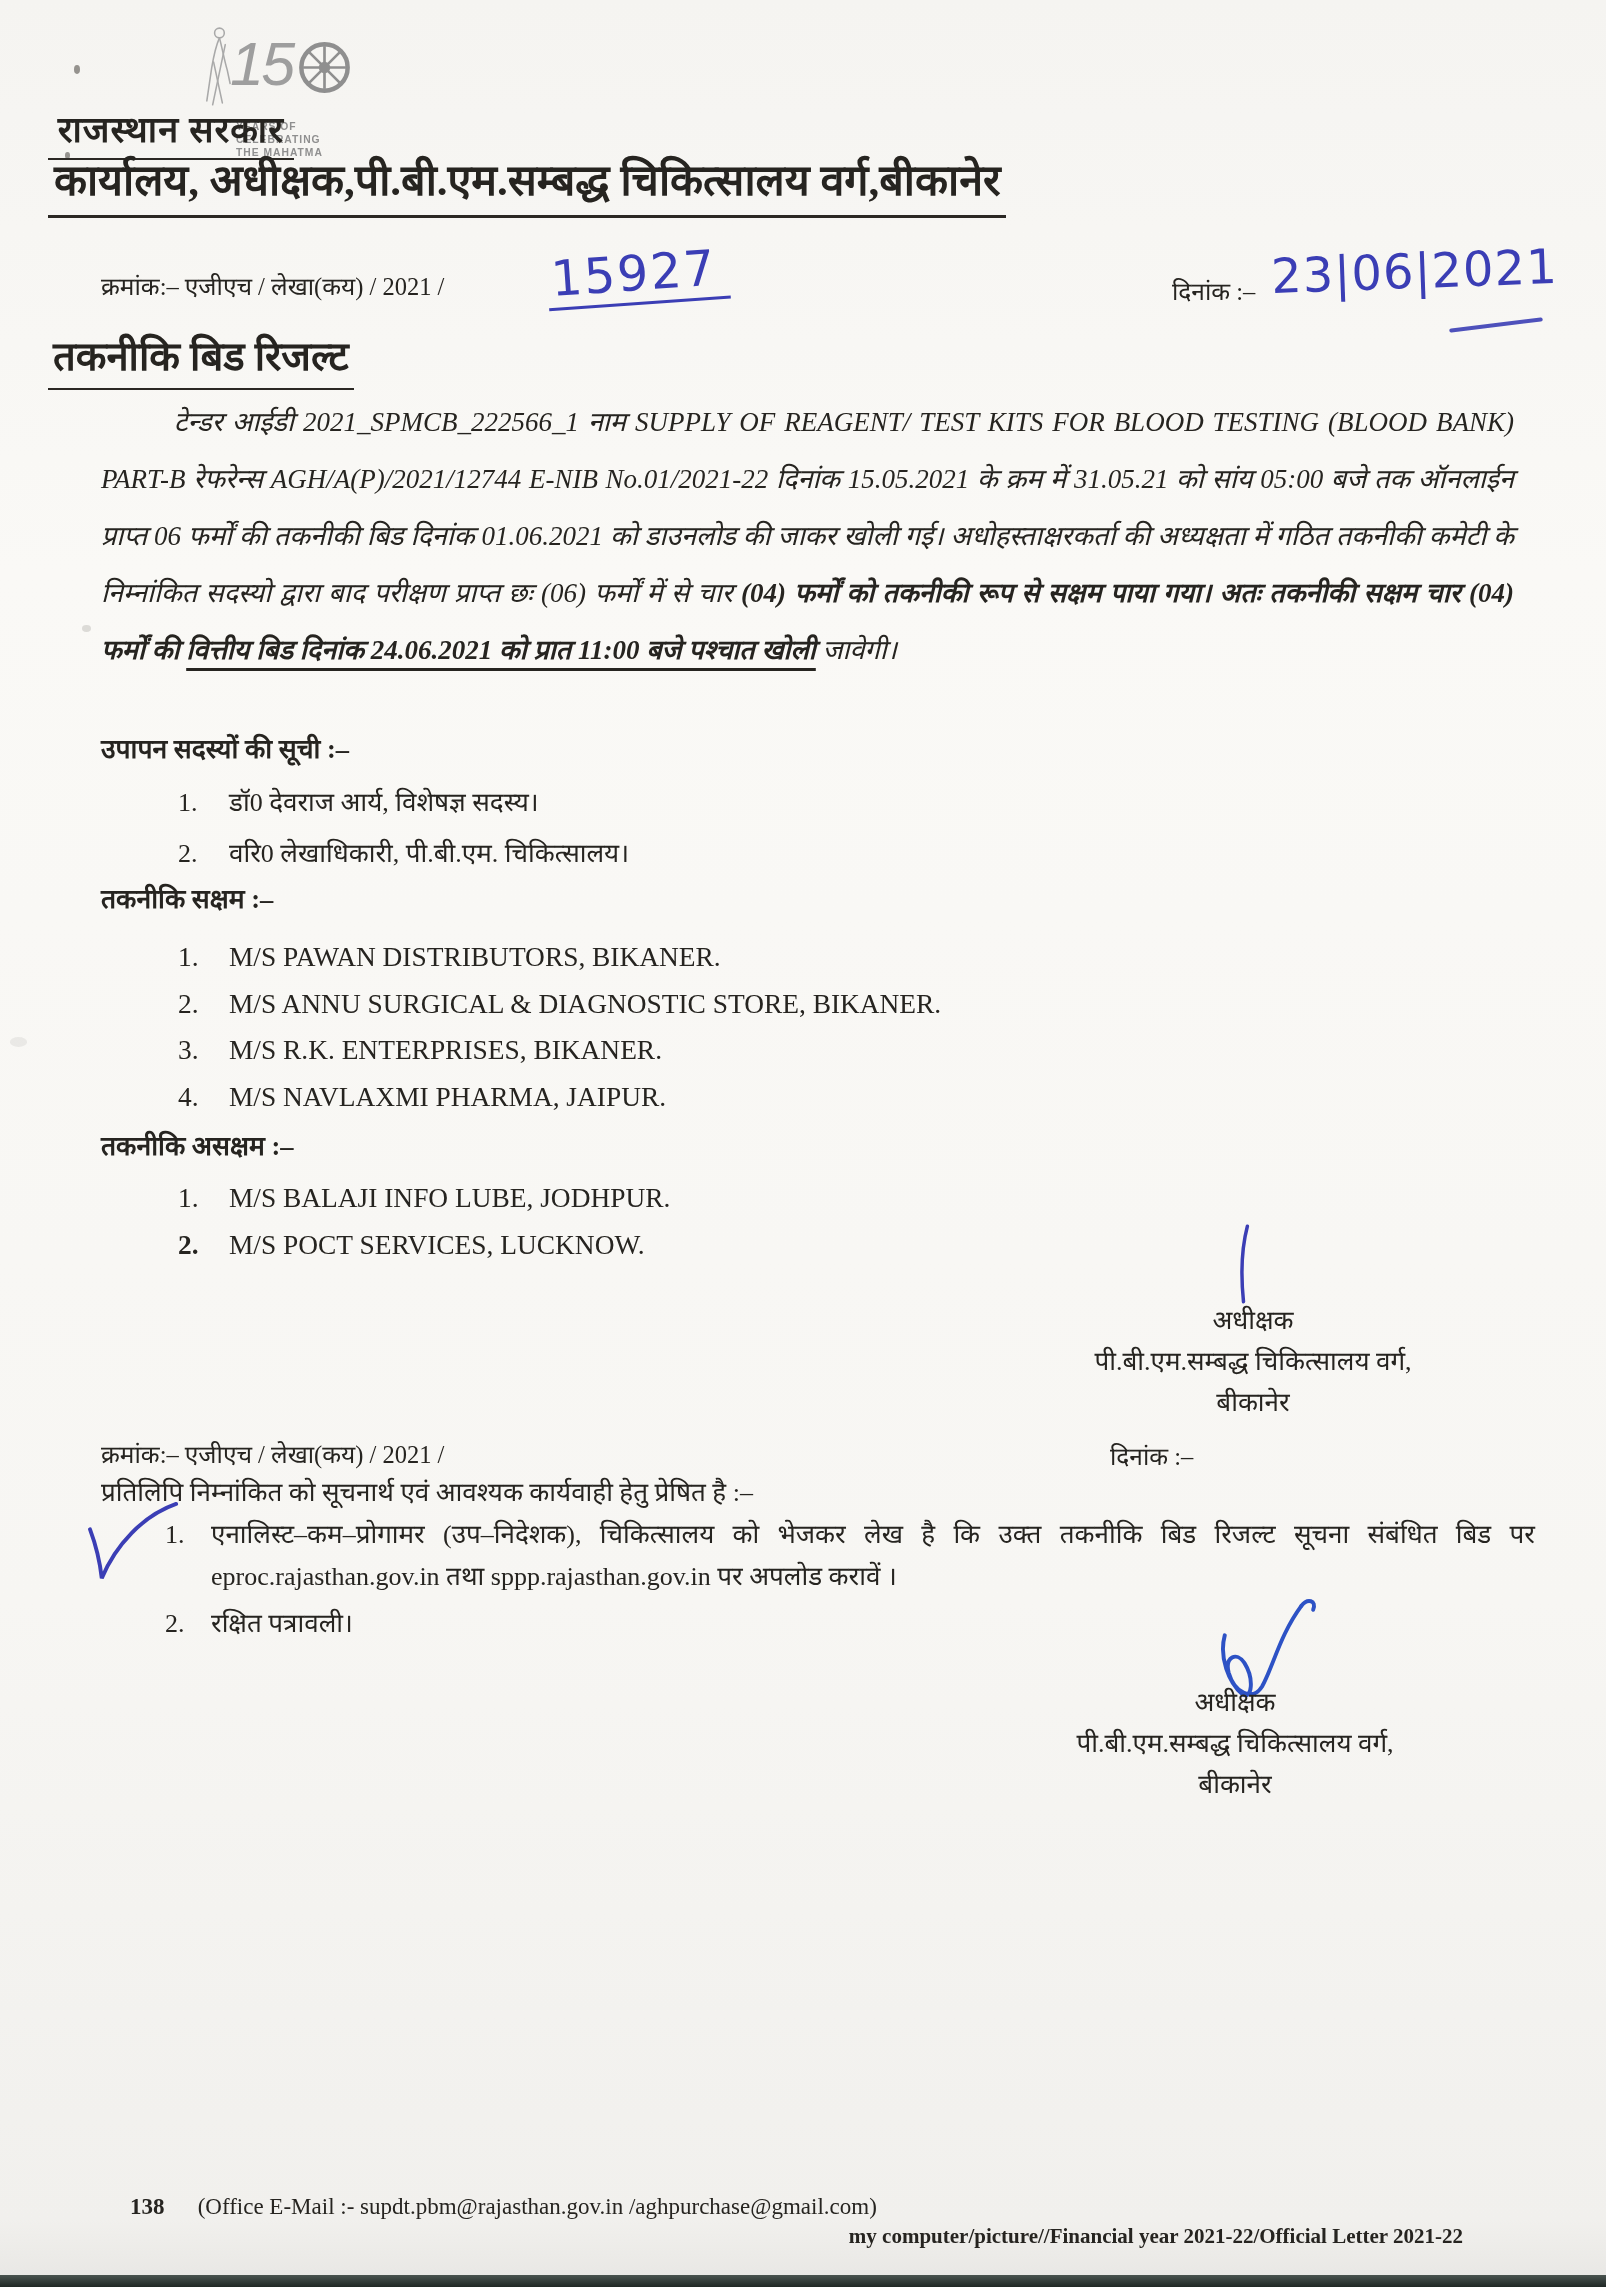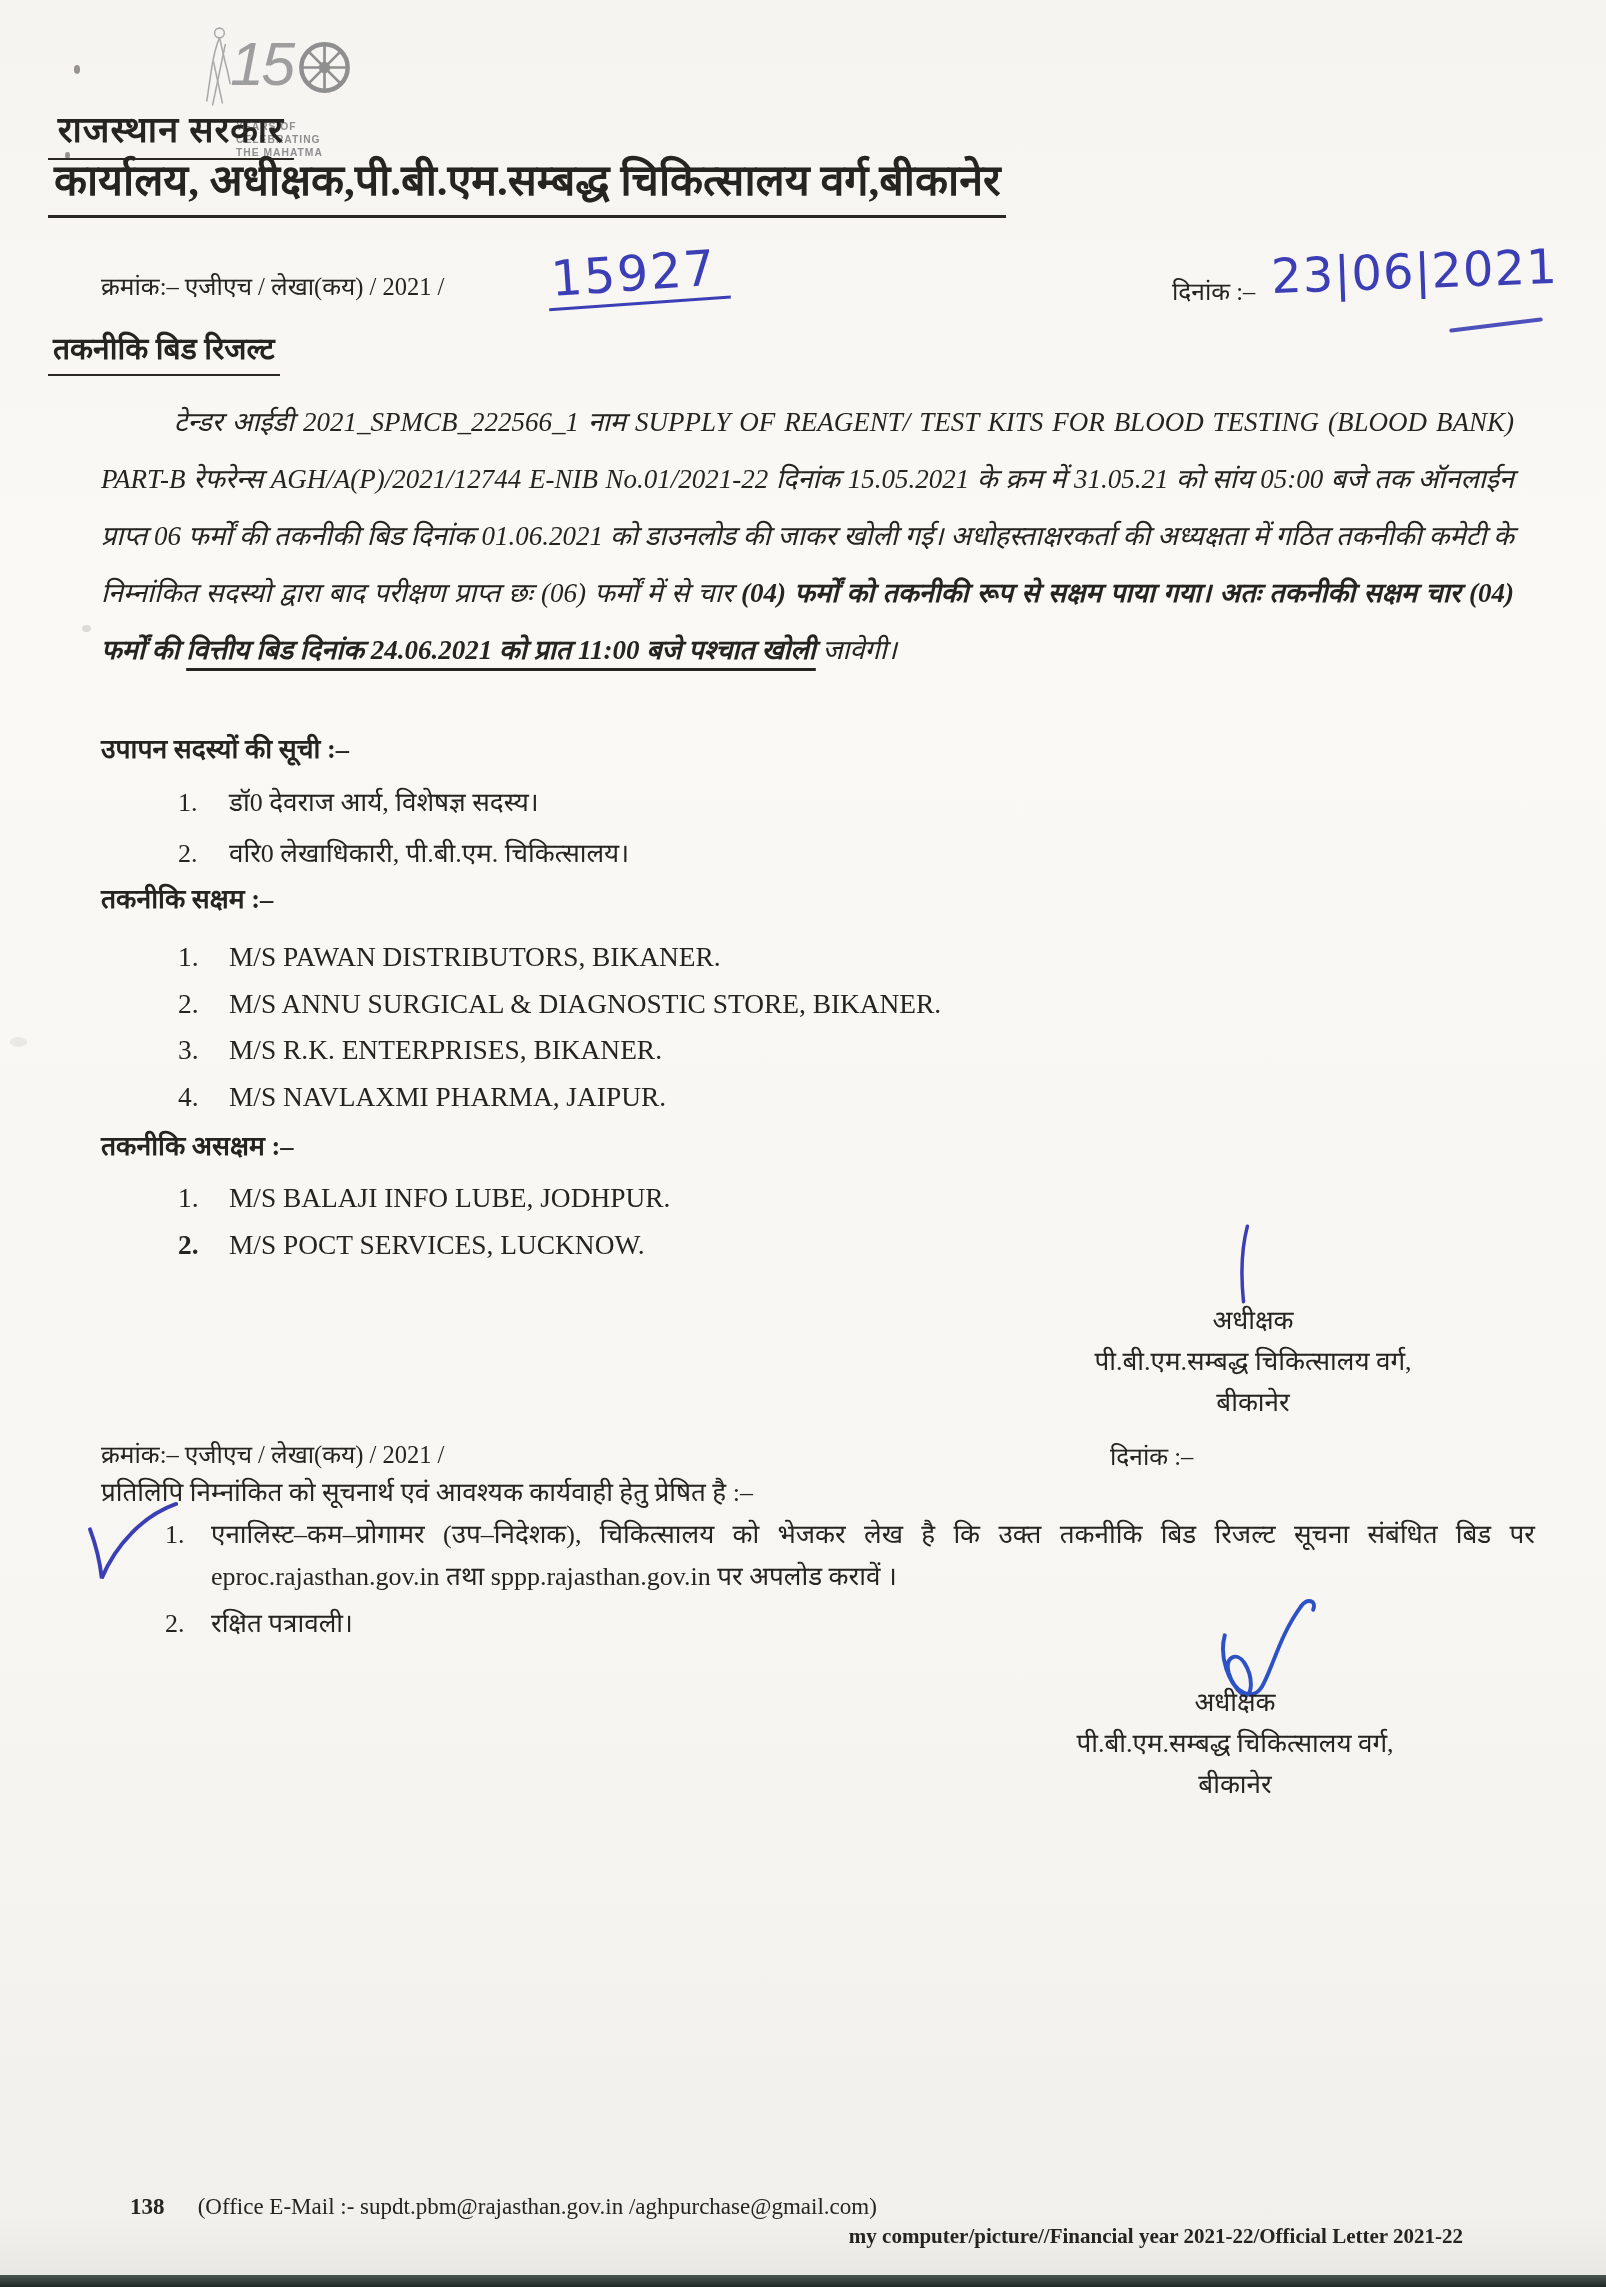--- a/index.html
+++ b/index.html
@@ -16,21 +16,21 @@
             font-size:61px; line-height:61px; color:#9e9e9e; letter-spacing:-2.9px;}
   .charkha{margin-left:3.9px; margin-top:5.9px;}
   .logo-caption{margin-left:35px; margin-top:14px; font-family:"Liberation Sans","DejaVu Sans",sans-serif;
             font-size:10.3px; font-weight:bold; letter-spacing:1px; color:#8f8f8f; line-height:12.7px;}
   
   .center-wrap{position:absolute; left:0; width:100%; text-align:left;padding-left:48px;}
   .govt-title{display:inline-block; font-size:36px; font-weight:bold; letter-spacing:1px;
             border-bottom:2.9px solid #2b2824; padding:0 9.8px 4.9px;}
   .office-title{display:inline-block; font-size:43px; font-weight:bold;
             border-bottom:3.9px solid #2b2824; padding:0 5.9px 6.9px;}
-  .subject{display:inline-block; font-size:30px; font-weight:bold;
+  .subject{display:inline-block; font-size:40px; font-weight:bold;
             border-bottom:2.9px solid #2b2824; padding:0 4.9px 5.9px;}
   
   .abs{position:absolute;}
   .ref-label{font-size:24.5px;}
   .hand{color:#3b3eb5; font-family:"DejaVu Sans","Liberation Sans",sans-serif;}
   .ref1-number{left:547px; top:245px; font-size:49px; letter-spacing:2px;
             transform:rotate(-4deg); border-bottom:3.9px solid #3b3eb5; padding:0 11.8px 0 3.9px;}
   .ref1-date{left:1271px; top:243px; font-size:48px; letter-spacing:1px; transform:rotate(-2deg);}
   .date-tail{left:1449px; top:323px; width:94px; height:3.9px; background:#3b3eb5;
             transform:rotate(-7deg); border-radius:2px; opacity:.9;}

